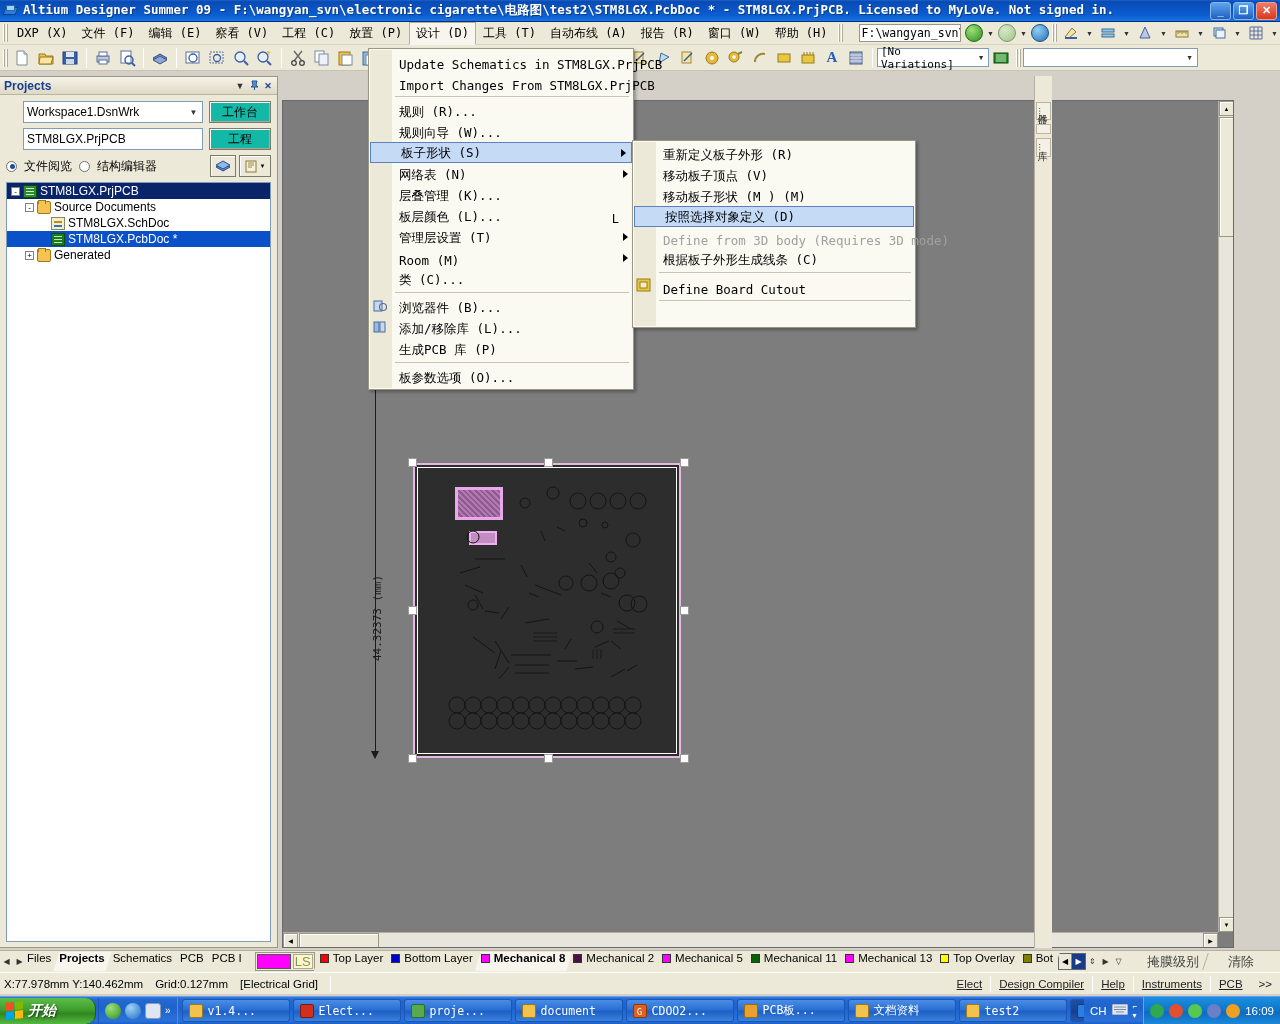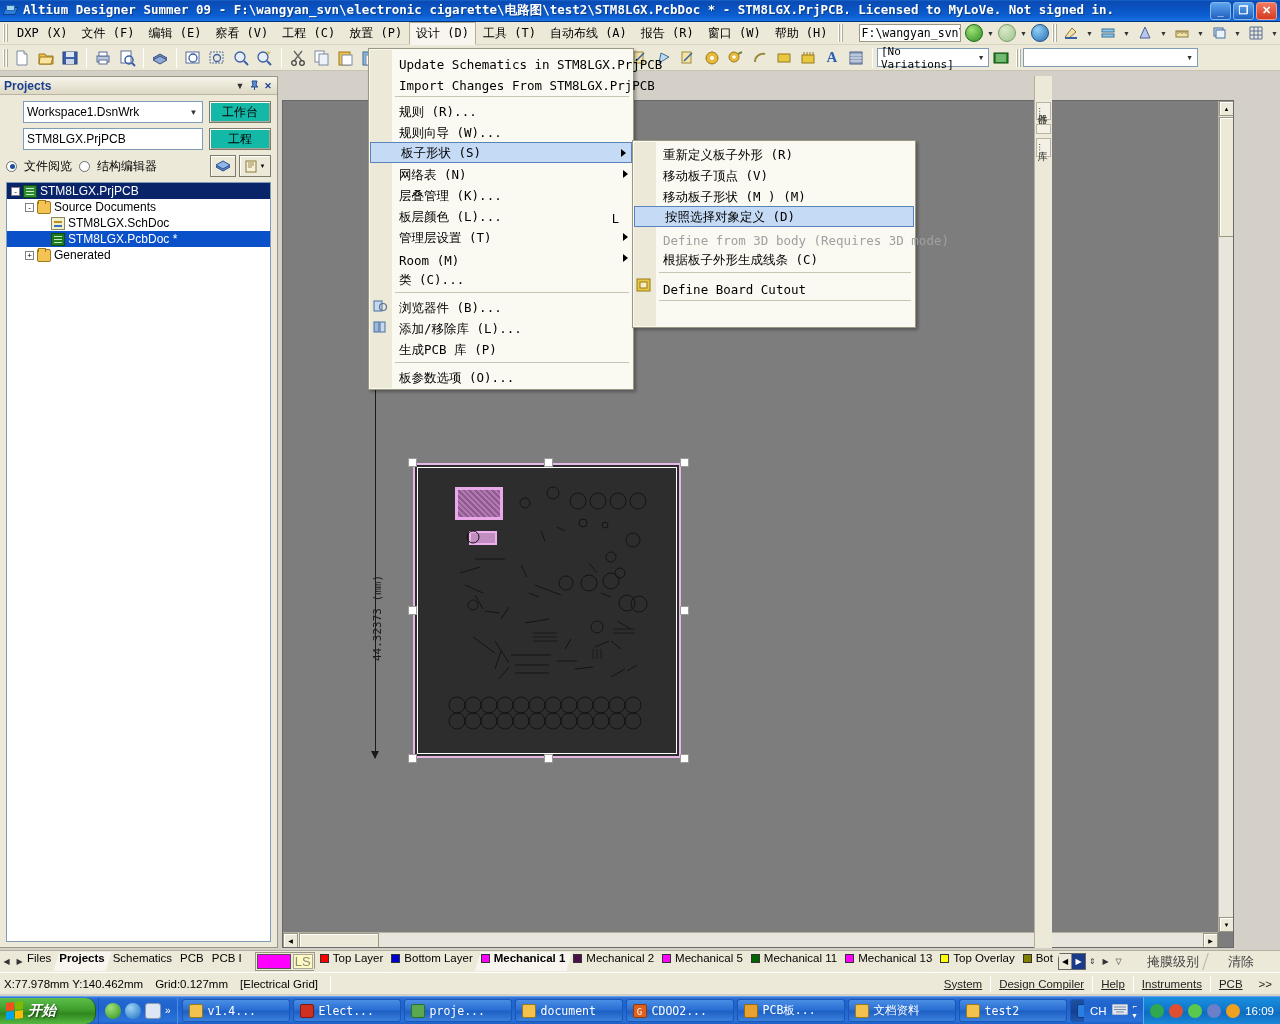--- a/index.html
+++ b/index.html
@@ -886,21 +886,21 @@
     <span class="ltab">
       <span class="swatch" style="background:#ff0000;"></span>
       <span>Top Layer</span>
     </span>
     <span class="ltab">
       <span class="swatch" style="background:#0000d0;"></span>
       <span>Bottom Layer</span>
     </span>
     <span class="ltab sel">
       <span class="swatch" style="background:#ff00ff;"></span>
-      <span>Mechanical 1</span>
+      <span>Mechanical 8</span>
     </span>
     <span class="ltab">
       <span class="swatch" style="background:#4b0f4b;"></span>
       <span>Mechanical 2</span>
     </span>
     <span class="ltab">
       <span class="swatch" style="background:#ff00ff;"></span>
       <span>Mechanical 5</span>
     </span>
     <span class="ltab">
@@ -930,21 +930,21 @@
     <span class="ltab-sep"></span>
     <span class="cleanbtn">清除</span>
   </div>
 
   <div class="statusbar">
     <span>X:77.978mm Y:140.462mm</span>
     <span>Grid:0.127mm</span>
     <span>[Electrical Grid]</span>
     <span class="sb-sep"></span>
     <span class="sb-right">
-      <span class="sb-link" style="text-decoration:underline;">System</span>
+      <span class="sb-link" style="text-decoration:underline;">Elect</span>
       <span class="sb-sep"></span>
       <span class="sb-link" style="text-decoration:underline;">Design Compiler</span>
       <span class="sb-sep"></span>
       <span class="sb-link" style="text-decoration:underline;">Help</span>
       <span class="sb-sep"></span>
       <span class="sb-link" style="text-decoration:underline;">Instruments</span>
       <span class="sb-sep"></span>
       <span class="sb-link" style="text-decoration:underline;">PCB</span>
       <span class="sb-link">&gt;&gt;</span>
     </span>

